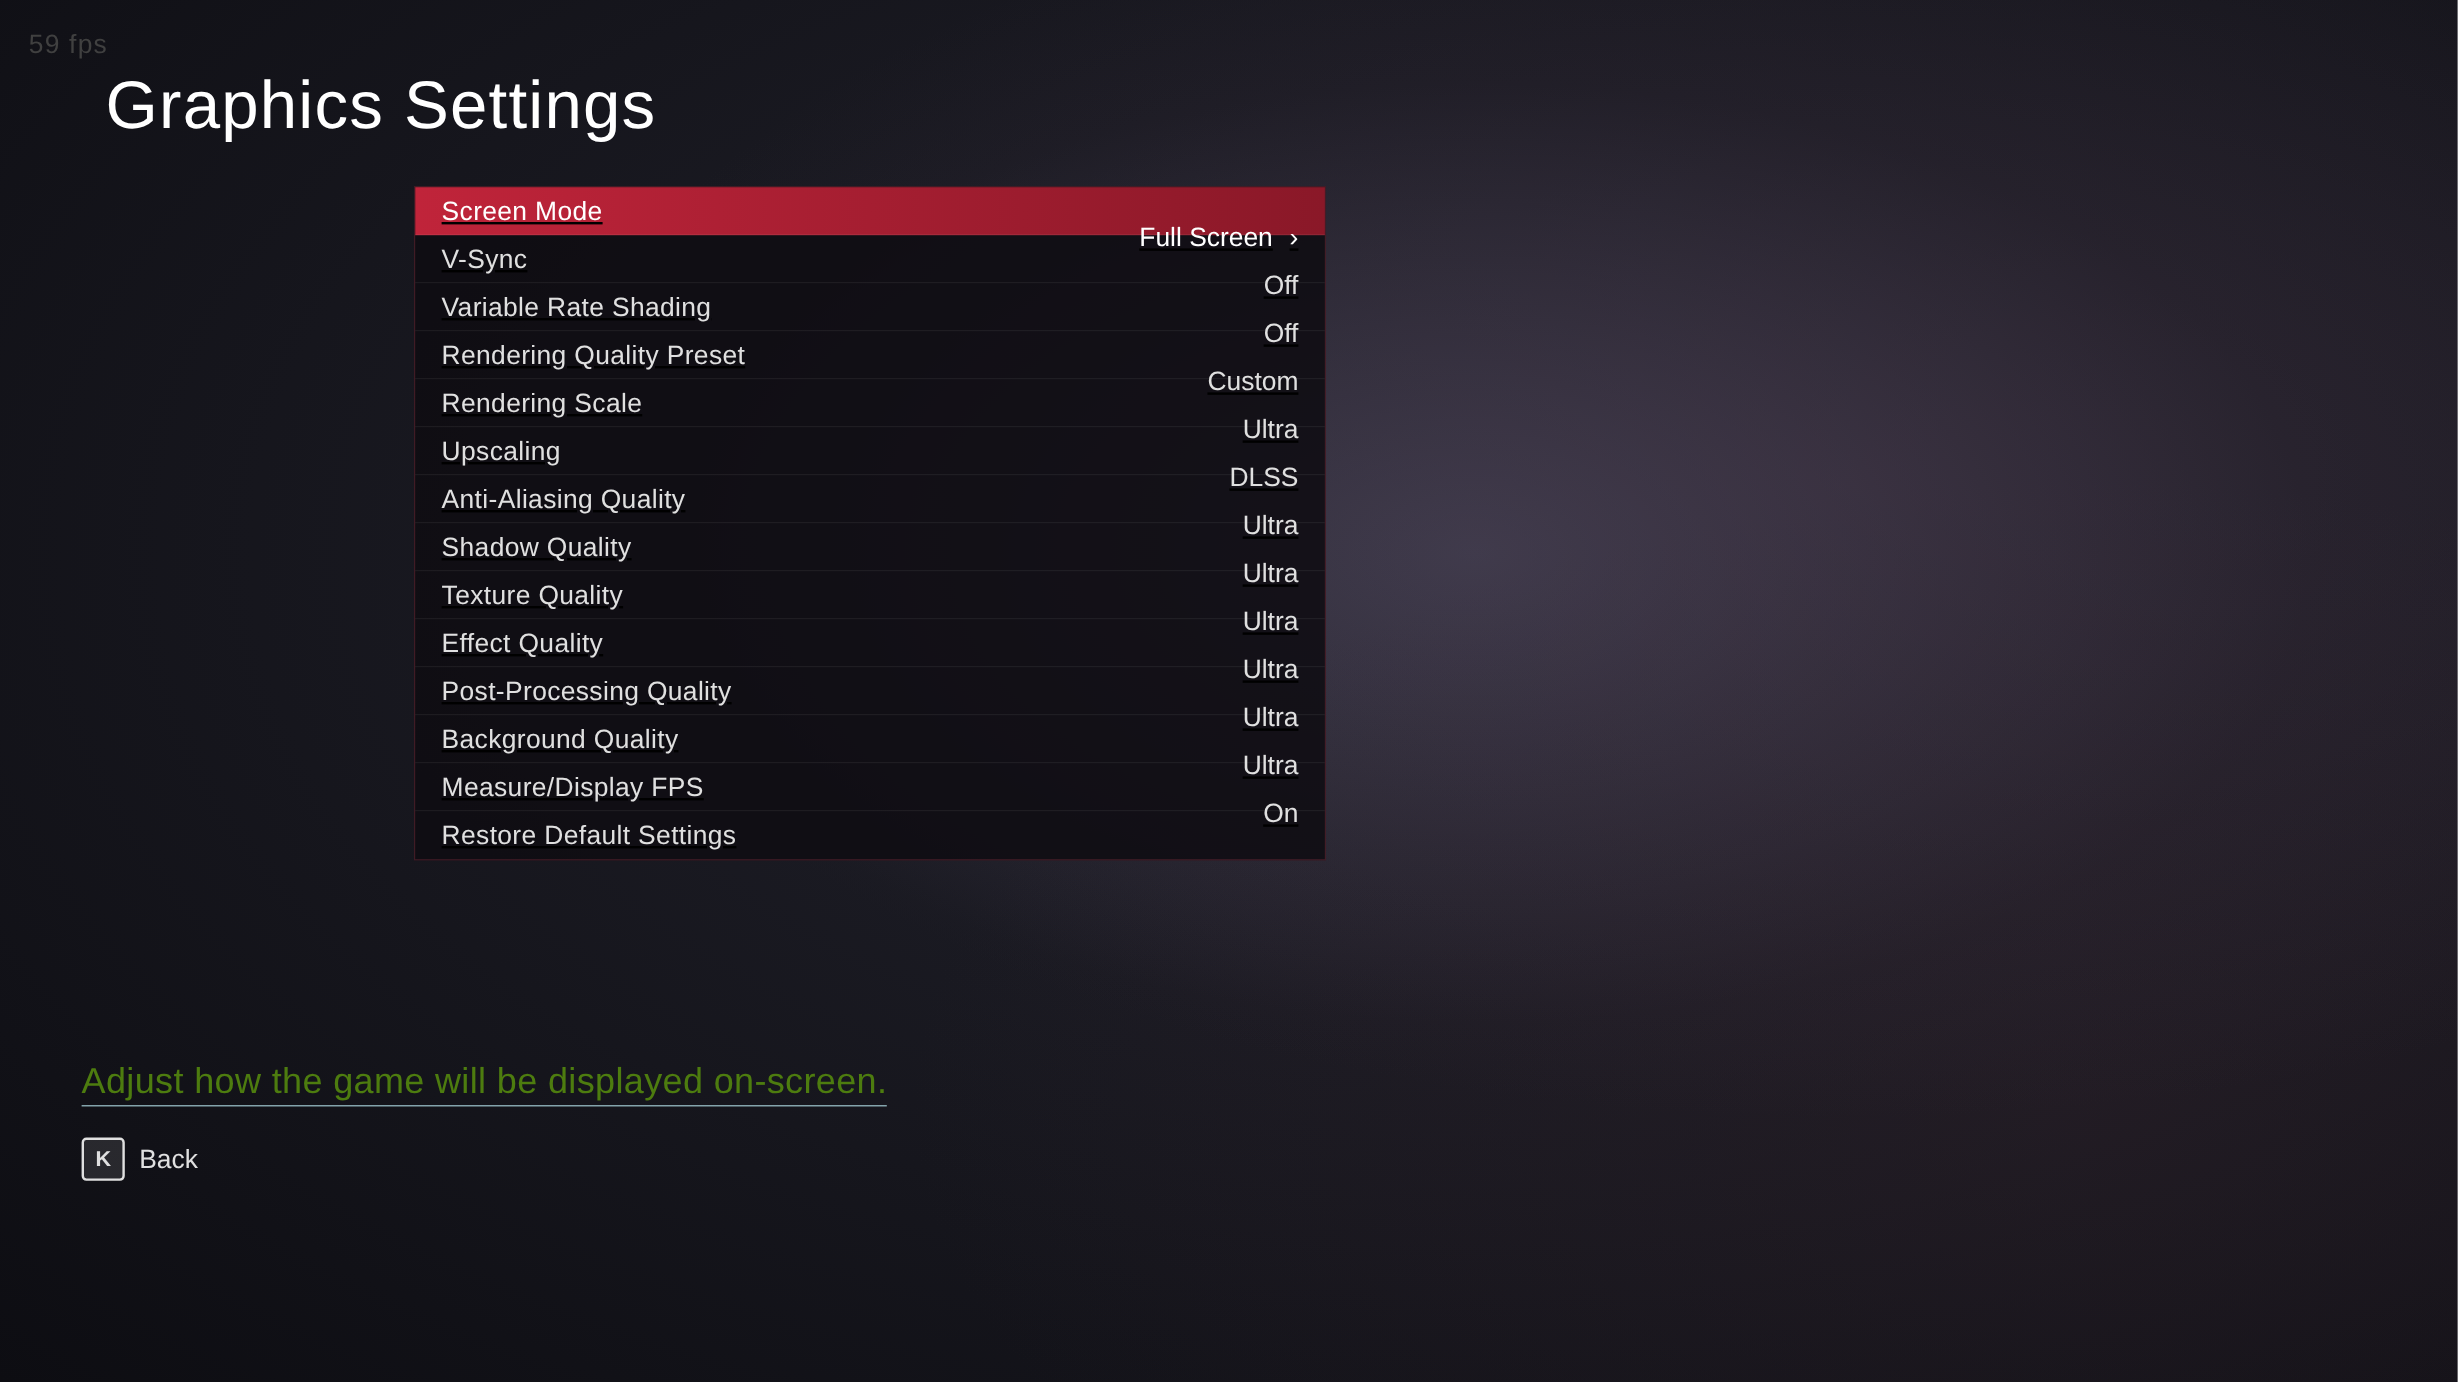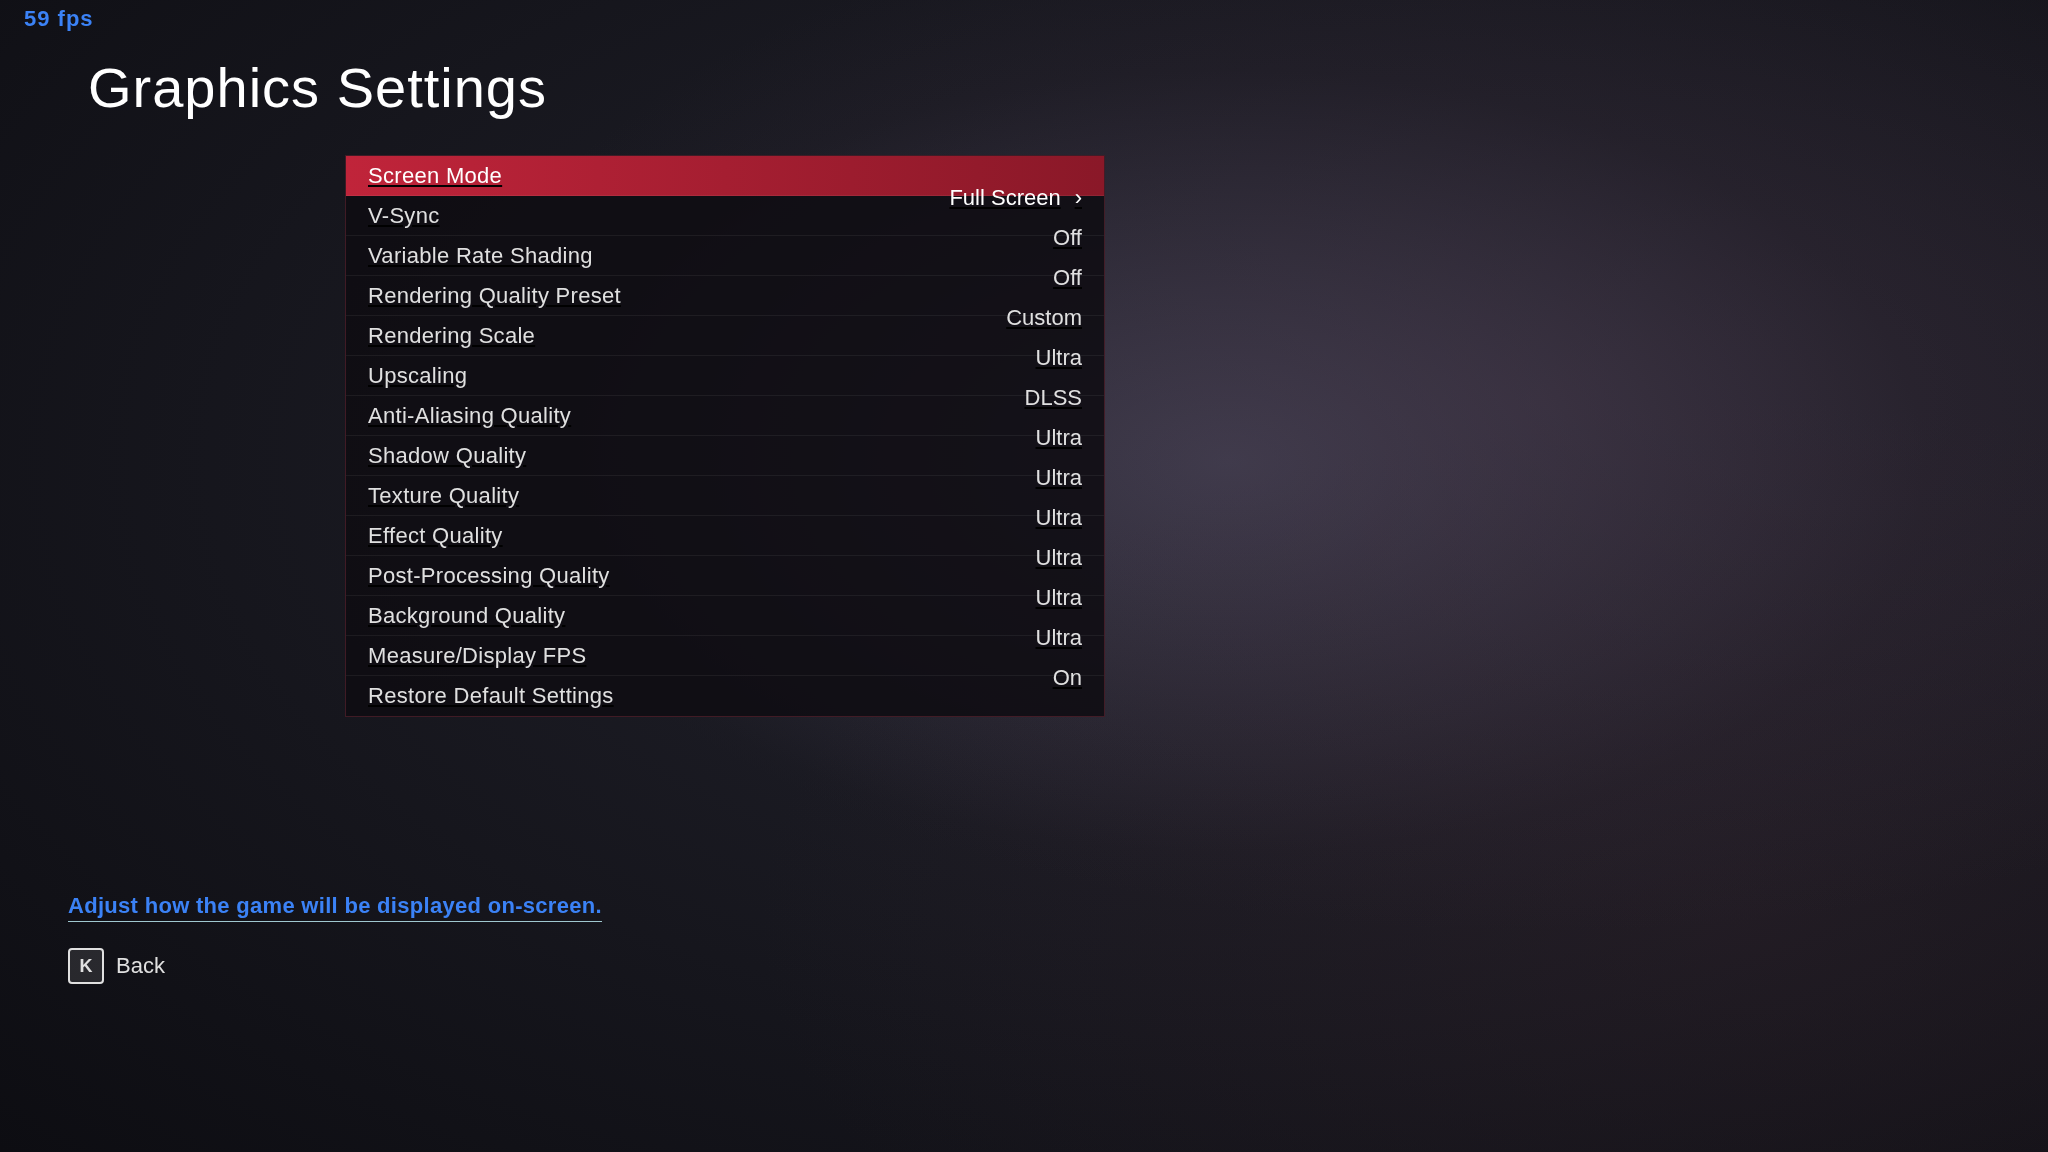--- a/index.html
+++ b/index.html
@@ -28,26 +28,26 @@
       width: 100%;
       height: 100%;
       background: 
         radial-gradient(ellipse at 75% 35%, rgba(80,60,80,0.4) 0%, transparent 50%),
         radial-gradient(ellipse at 85% 80%, rgba(60,40,50,0.3) 0%, transparent 40%);
       z-index: 1;
     }
 
     .fps-counter {
       position: absolute;
-      top: 6px;
+      top: 24px;
       left: 24px;
       z-index: 10;
-      color: #3b82f6;
-      font-size: 22px;
-      font-weight: 700;
+      color: #404040;
+      font-size: 22px;
+      font-weight: 400;
       letter-spacing: 1px;
     }
 
     .page-title {
       position: absolute;
       top: 55px;
       left: 88px;
       z-index: 10;
       color: #ffffff;
       font-size: 56px;
@@ -115,26 +115,25 @@
       color: #ffffff;
       font-size: 22px;
       font-weight: 300;
     }
 
     .hint-text {
       position: absolute;
       bottom: 230px;
       left: 68px;
       z-index: 10;
-      color: #3b82f6;
-      font-size: 22px;
+      color: #4d7c0f;
+      font-size: 30px;
       letter-spacing: 0.3px;
       border-bottom: 1px solid #a0c8d0;
       padding-bottom: 2px;
-      font-weight: bold;
     }
 
     .back-button {
       position: absolute;
       bottom: 168px;
       left: 68px;
       z-index: 10;
       display: flex;
       align-items: center;
       gap: 12px;

